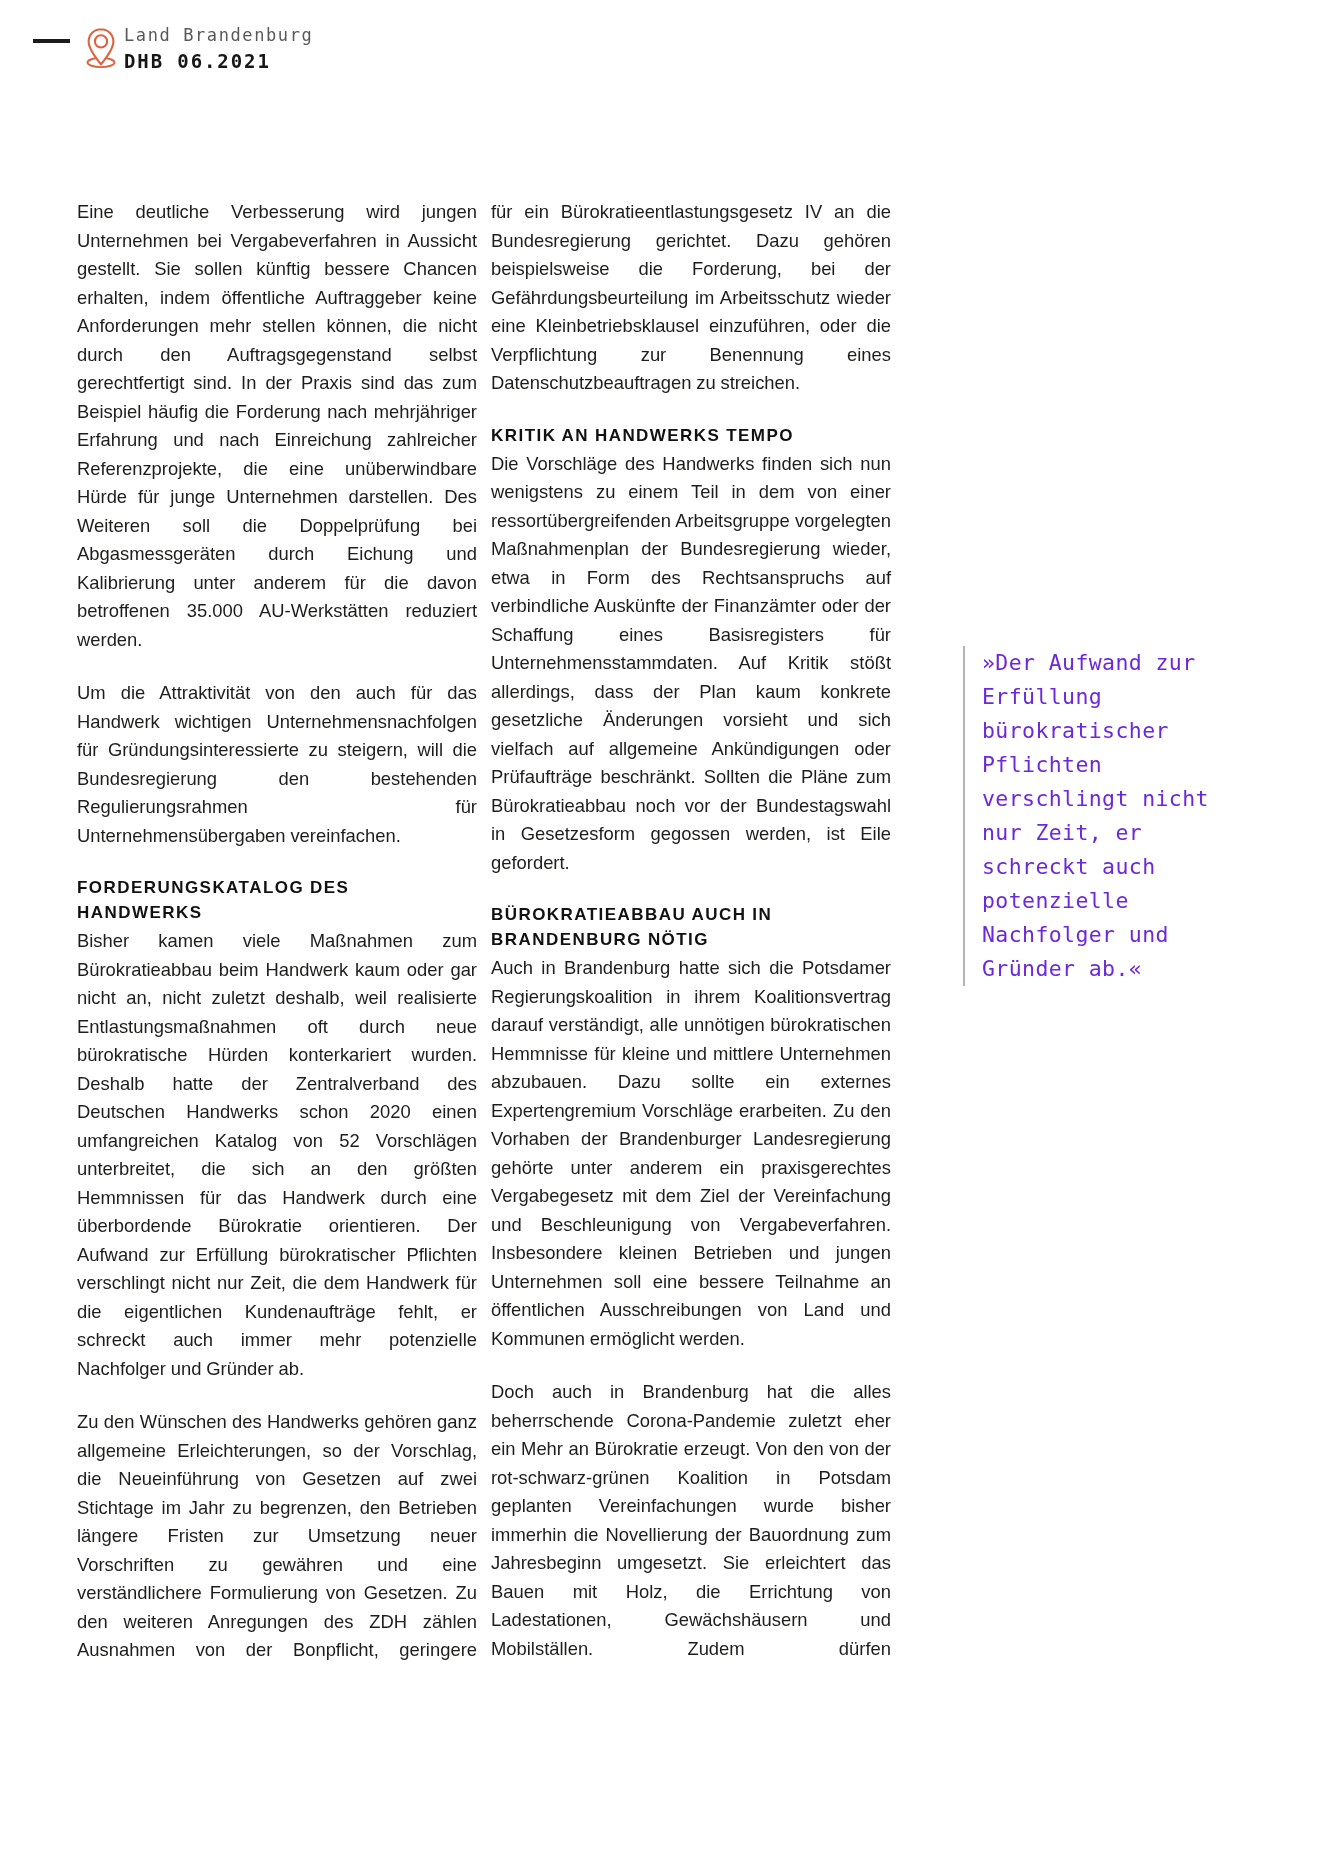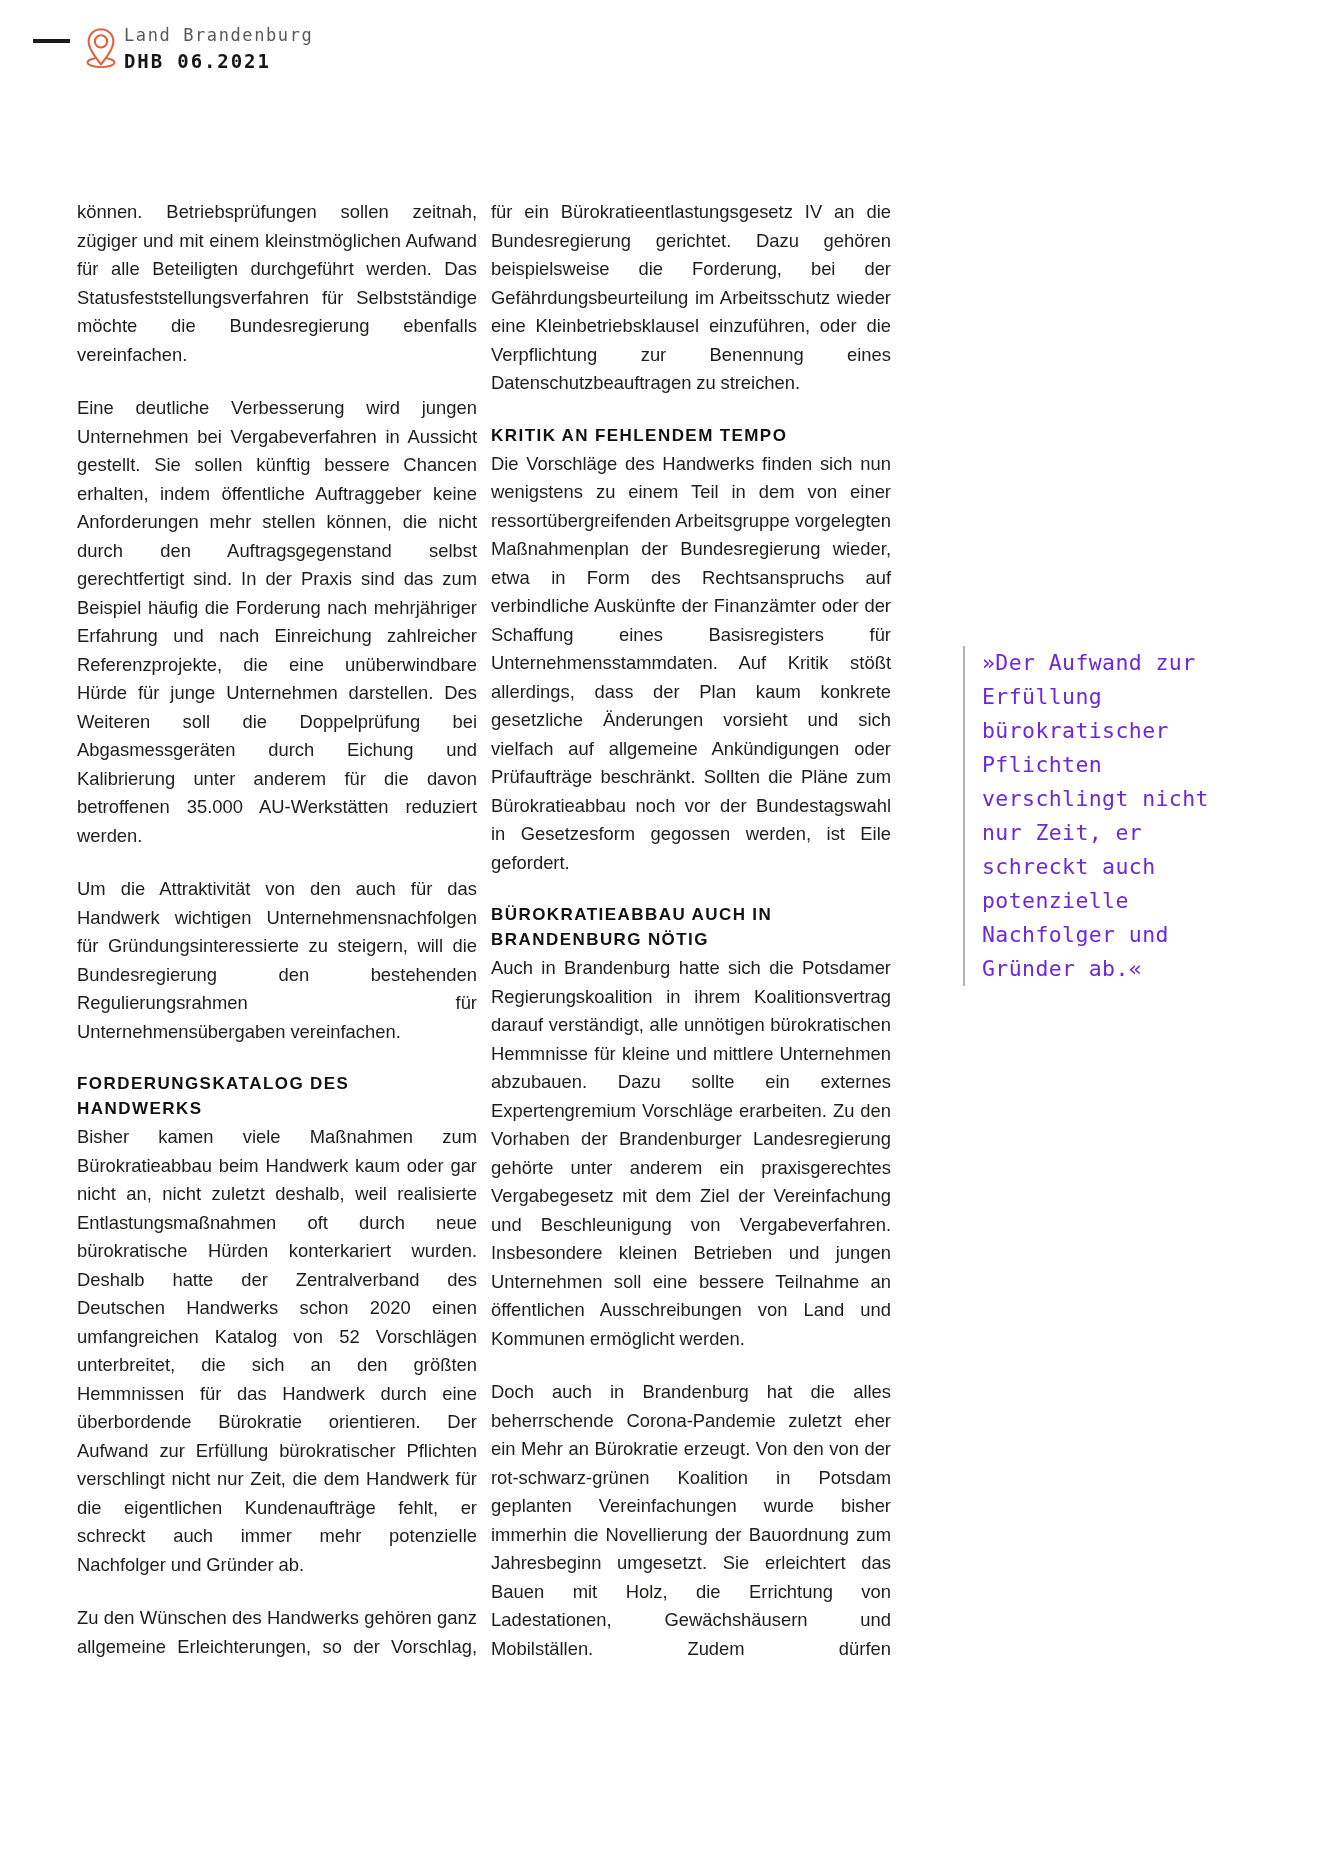--- a/index.html
+++ b/index.html
@@ -200,34 +200,33 @@
       </svg>
     </span>
 
     <div class="header-text">
       <div class="header-kicker">Land Brandenburg</div>
       <div class="header-issue">DHB 06.2021</div>
     </div>
   </div>
 
   <div class="col col-left">
-    <p>können. Betriebsprüfungen sollen zeitnah, zügiger und mit einem kleinstmöglichen Aufwand für alle Beteiligten durchgeführt werden. Das Statusfeststellungsverfahren für Selbstständige möchte die Bundesregierung ebenfalls vereinfachen.</p>
     <p>Eine deutliche Verbesserung wird jungen Unternehmen bei Vergabeverfahren in Aussicht gestellt. Sie sollen künftig bessere Chancen erhalten, indem öffentliche Auftraggeber keine Anforderungen mehr stellen können, die nicht durch den Auftragsgegenstand selbst gerechtfertigt sind. In der Praxis sind das zum Beispiel häufig die Forderung nach mehrjähriger Erfahrung und nach Einreichung zahlreicher Referenzprojekte, die eine unüberwindbare Hürde für junge Unternehmen darstellen. Des Weiteren soll die Doppelprüfung bei Abgasmessgeräten durch Eichung und Kalibrierung unter anderem für die davon betroffenen 35.000 AU-Werkstätten reduziert werden.</p>
     <p>Um die Attraktivität von den auch für das Handwerk wichtigen Unternehmensnachfolgen für Gründungsinteressierte zu steigern, will die Bundesregierung den bestehenden Regulierungsrahmen für Unternehmensübergaben vereinfachen.</p>
 
     <h3 class="sec-head">FORDERUNGSKATALOG DES HANDWERKS</h3>
     <p>Bisher kamen viele Maßnahmen zum Bürokratieabbau beim Handwerk kaum oder gar nicht an, nicht zuletzt deshalb, weil realisierte Entlastungsmaßnahmen oft durch neue bürokratische Hürden konterkariert wurden. Deshalb hatte der Zentralverband des Deutschen Handwerks schon 2020 einen umfangreichen Katalog von 52 Vorschlägen unterbreitet, die sich an den größten Hemmnissen für das Handwerk durch eine überbordende Bürokratie orientieren. Der Aufwand zur Erfüllung bürokratischer Pflichten verschlingt nicht nur Zeit, die dem Handwerk für die eigentlichen Kundenaufträge fehlt, er schreckt auch immer mehr potenzielle Nachfolger und Gründer ab.</p>
     <p>Zu den Wünschen des Handwerks gehören ganz allgemeine Erleichterungen, so der Vorschlag, die Neueinführung von Gesetzen auf zwei Stichtage im Jahr zu begrenzen, den Betrieben längere Fristen zur Umsetzung neuer Vorschriften zu gewähren und eine verständlichere Formulierung von Gesetzen. Zu den weiteren Anregungen des ZDH zählen Ausnahmen von der Bonpflicht, geringere Dokumentationspflichten beim Mindestlohn, Erleichterungen bei Ausschreibungen und beim Datenschutz oder längere Eichfristen.</p>
 
   </div>
 
   <div class="col col-right">
     <p>für ein Bürokratieentlastungsgesetz IV an die Bundesregierung gerichtet. Dazu gehören beispielsweise die Forderung, bei der Gefährdungsbeurteilung im Arbeitsschutz wieder eine Kleinbetriebsklausel einzuführen, oder die Verpflichtung zur Benennung eines Datenschutzbeauftragen zu streichen.</p>
 
-    <h3 class="sec-head">KRITIK AN FEHLENDEM TEMPO</h3>
+    <h3 class="sec-head">KRITIK AN HANDWERKS TEMPO</h3>
     <p>Die Vorschläge des Handwerks finden sich nun wenigstens zu einem Teil in dem von einer ressortübergreifenden Arbeitsgruppe vorgelegten Maßnahmenplan der Bundesregierung wieder, etwa in Form des Rechtsanspruchs auf verbindliche Auskünfte der Finanzämter oder der Schaffung eines Basisregisters für Unternehmensstammdaten. Auf Kritik stößt allerdings, dass der Plan kaum konkrete gesetzliche Änderungen vorsieht und sich vielfach auf allgemeine Ankündigungen oder Prüfaufträge beschränkt. Sollten die Pläne zum Bürokratieabbau noch vor der Bundestagswahl in Gesetzesform gegossen werden, ist Eile gefordert.</p>
 
     <h3 class="sec-head spaced">BÜROKRATIEABBAU AUCH IN BRANDENBURG NÖTIG</h3>
     <p>Auch in Brandenburg hatte sich die Potsdamer Regierungskoalition in ihrem Koalitionsvertrag darauf verständigt, alle unnötigen bürokratischen Hemmnisse für kleine und mittlere Unternehmen abzubauen. Dazu sollte ein externes Expertengremium Vorschläge erarbeiten. Zu den Vorhaben der Brandenburger Landesregierung gehörte unter anderem ein praxisgerechtes Vergabegesetz mit dem Ziel der Vereinfachung und  Beschleunigung von Vergabeverfahren. Insbesondere kleinen Betrieben und jungen Unternehmen soll eine bessere Teilnahme an öffentlichen Ausschreibungen von Land und Kommunen ermöglicht werden.</p>
     <p class="tight">Doch auch in Brandenburg hat die alles beherrschende Corona-Pandemie zuletzt eher ein Mehr an Bürokratie erzeugt. Von den von der rot-schwarz-grünen Koalition in Potsdam geplanten Vereinfachungen wurde bisher immerhin die Novellierung der Bauordnung zum Jahresbeginn umgesetzt. Sie erleichtert das Bauen mit Holz, die Errichtung von Ladestationen, Gewächshäusern und Mobilställen. Zudem dürfen Handwerksmeisterinnen und -meister des Maurer-, Betonbauer- und Zimmererfachs nun zumindest im kleinen Rahmen Bauvorlagen für technisch einfache Bauvorhaben erstellen. Allerdings blieben bei der Inkraftsetzung der Novelle zentrale Forderungen des brandenburgischen Handwerks weiterhin unberücksichtigt.</p>
   </div>
 
   <div class="pullquote">
     <div class="pullquote-text">»Der Aufwand zur
 Erfüllung

